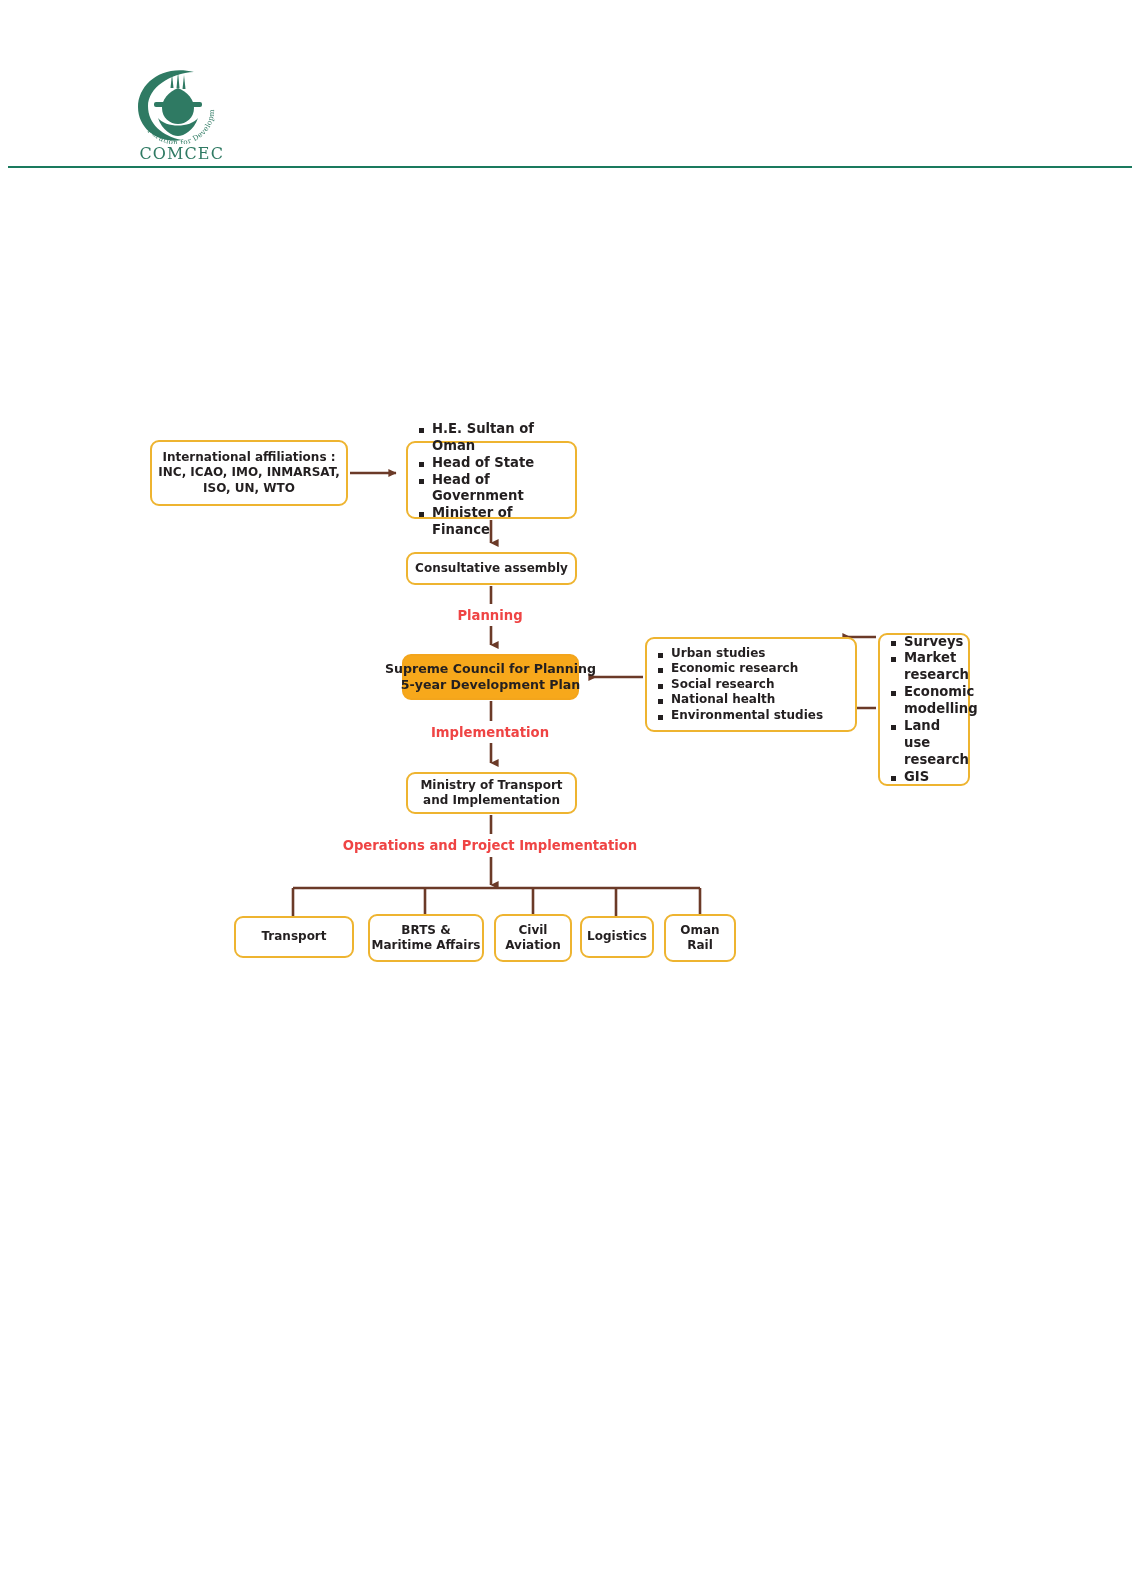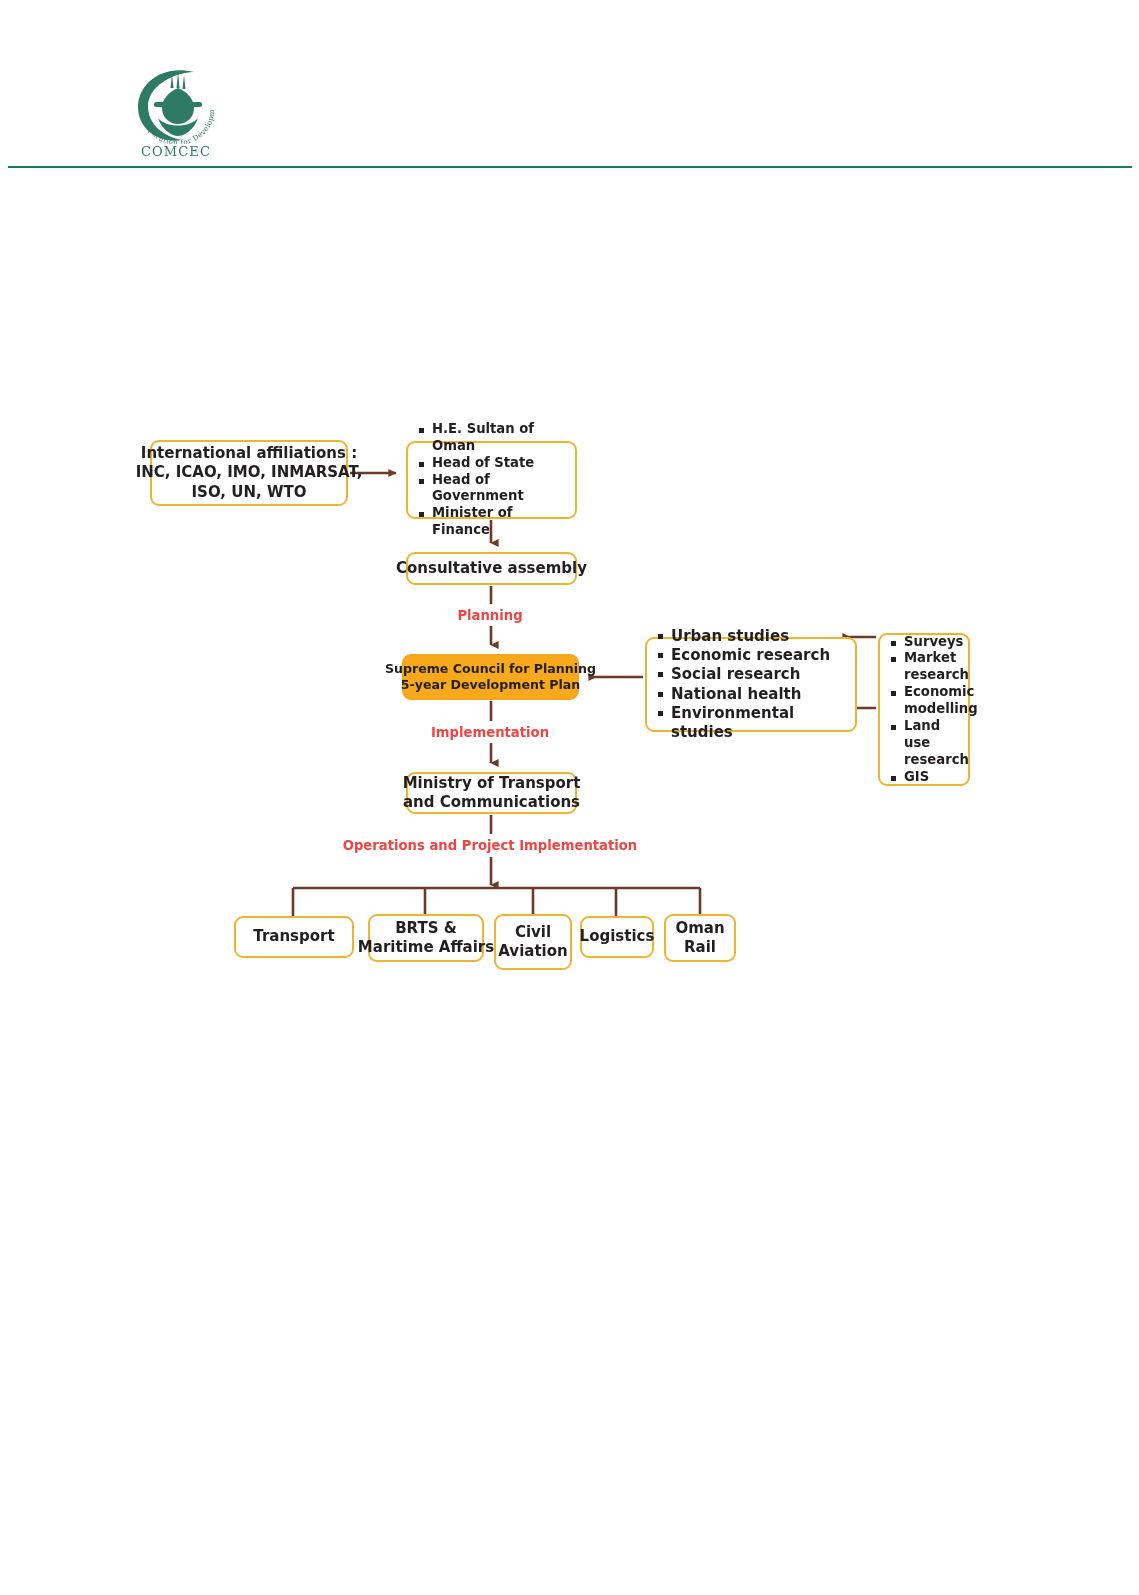--- a/index.html
+++ b/index.html
@@ -33,23 +33,23 @@
     position: absolute;
     left: 0; top: 0;
     width: 88px;
     height: 78px;
   }
   #logo-wordmark {
     position: absolute;
     left: -4px;
     top: 78px;
     width: 96px;
-    text-align: center;
+    text-align: right;
     font-family: "DejaVu Serif", "Liberation Serif", serif;
-    font-size: 13px;
+    font-size: 16px;
     letter-spacing: 1.1px;
     color: #2f7a63;
   }
   #header-rule {
     position: absolute;
     left: 8px;
     top: 166px;
     width: 1124px;
     height: 2px;
     background: #1a7a5e;
@@ -75,21 +75,21 @@
   .node {
     position: absolute;
     box-sizing: border-box;
     border: 2px solid #eeb430;
     border-radius: 9px;
     background: #ffffff;
     display: flex;
     flex-direction: column;
     justify-content: center;
     color: #231f20;
-    font-size: 15px;
+    font-size: 12px;
     font-weight: bold;
     line-height: 1.28;
   }
   .node.center { align-items: center; text-align: center; }
   .node.listbox {
     align-items: flex-start;
     padding-left: 11px;
     padding-right: 8px;
   }
   .node.filled {
@@ -127,21 +127,21 @@
   #node-affiliations { left: 150px; top: 440px;  width: 198px; height: 66px; }
   #node-sultan       { left: 406px; top: 441px;  width: 171px; height: 78px; font-size: 13.2px; }
   #node-assembly     { left: 406px; top: 552px;  width: 171px; height: 33px; }
   #node-supreme      { left: 402px; top: 654px;  width: 177px; height: 46px; font-size: 12.6px; }
   #node-ministry     { left: 406px; top: 772px;  width: 171px; height: 42px; }
   #node-studies      { left: 645px; top: 630px;  width: 212px; height: 95px; margin-top: 7px; }
   #node-inputs       { left: 878px; top: 601px;  width: 92px;  height: 153px; font-size: 13.2px; margin-top: 32px; }
 
   #node-transport    { left: 234px; top: 916px;  width: 120px; height: 42px; }
   #node-brts         { left: 368px; top: 914px;  width: 116px; height: 48px; }
-  #node-aviation     { left: 494px; top: 914px;  width: 78px;  height: 56px; }
+  #node-aviation     { left: 494px; top: 914px;  width: 78px;  height: 48px; }
   #node-logistics    { left: 580px; top: 916px;  width: 74px;  height: 42px; justify-content: center; }
   #node-omanrail     { left: 664px; top: 914px;  width: 72px;  height: 48px; }
 
   #label-planning       { left: 430px; top: 608px;  width: 120px; }
   #label-implementation { left: 420px; top: 725px;  width: 140px; }
   #label-operations     { left: 330px; top: 838px;  width: 320px; }
 </style>
 </head>
 <body>
 
@@ -237,21 +237,21 @@
     <span class="line">Consultative assembly</span>
   </div>
 
   <div class="node center filled" id="node-supreme">
     <span class="line">Supreme Council for Planning</span>
     <span class="line">5-year Development Plan</span>
   </div>
 
   <div class="node center" id="node-ministry">
     <span class="line">Ministry of Transport</span>
-    <span class="line">and Communications</span>
+    <span class="line">and Implementation</span>
   </div>
 
   <div class="node listbox" id="node-studies">
     <span class="line">Urban studies</span>
     <span class="line">Economic research</span>
     <span class="line">Social research</span>
     <span class="line">National health</span>
     <span class="line">Environmental studies</span>
   </div>
 

